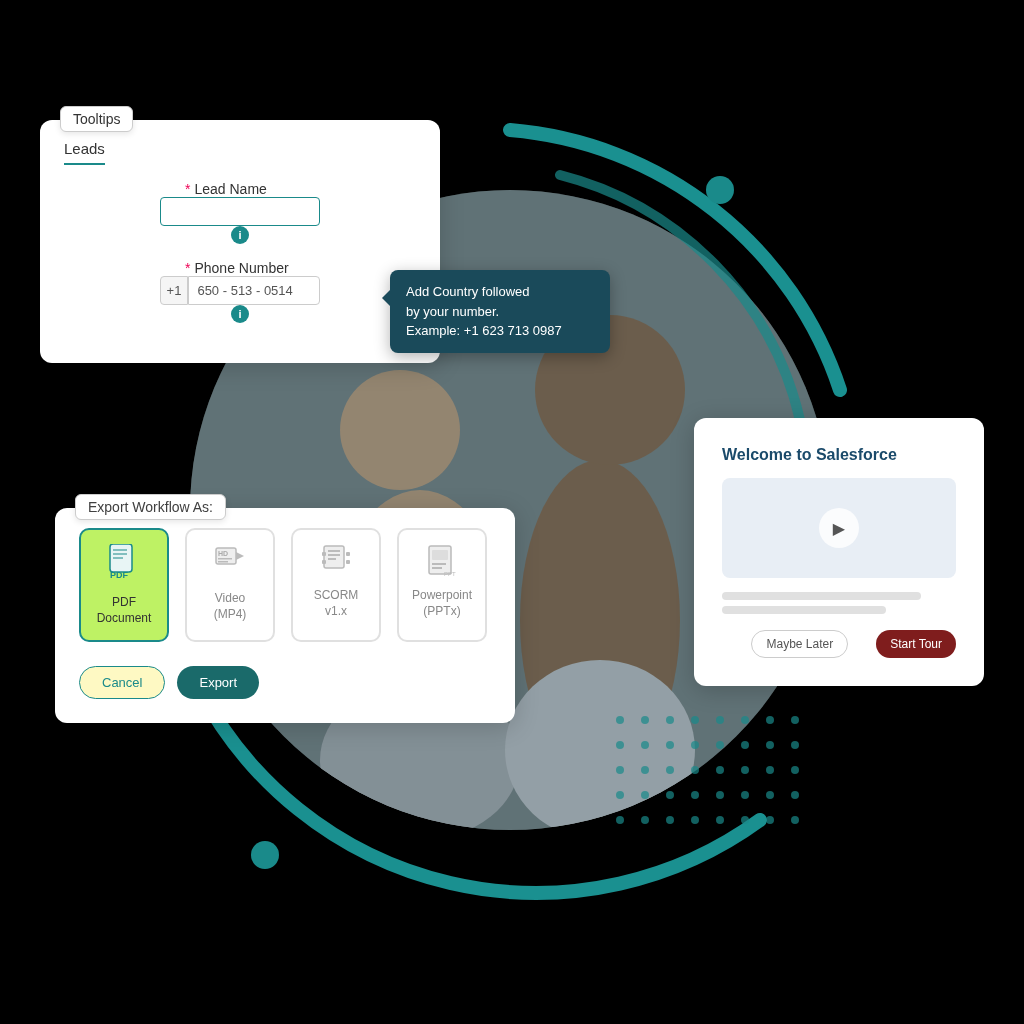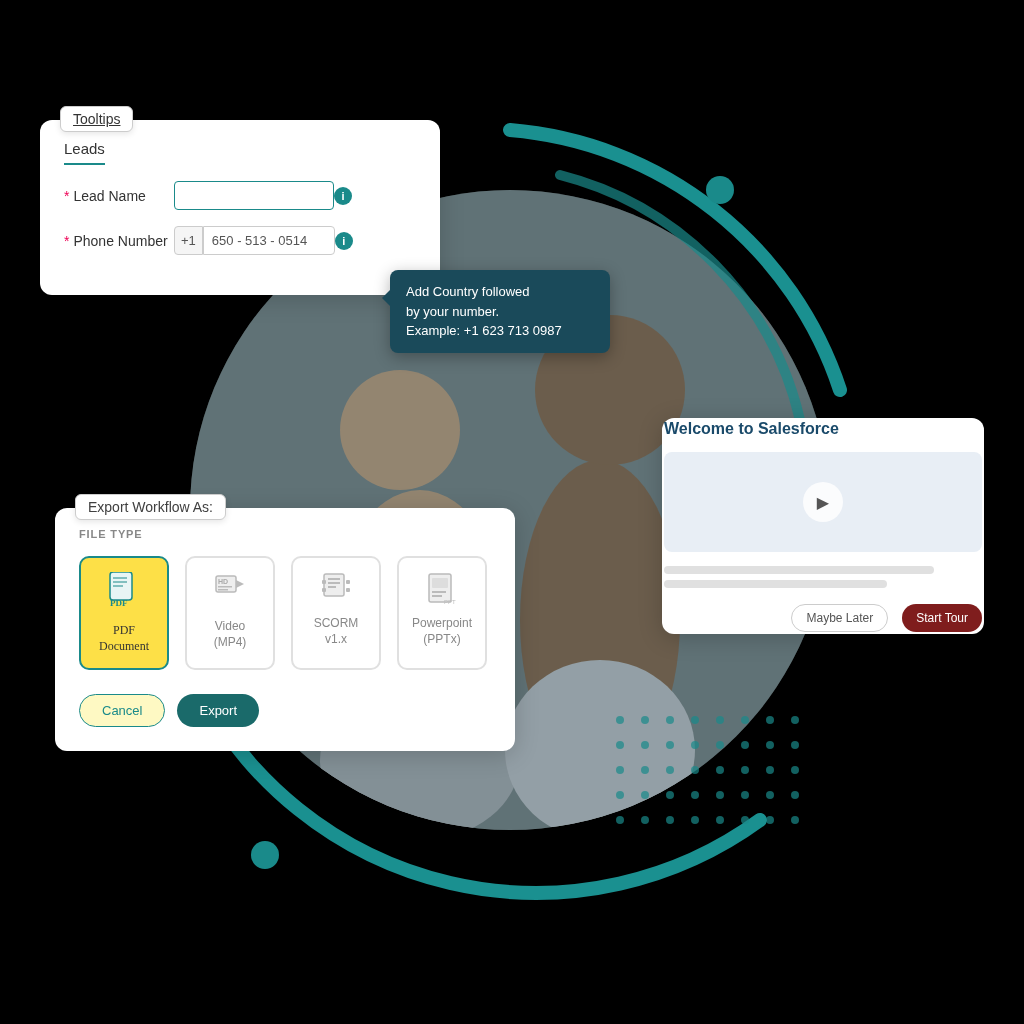--- a/index.html
+++ b/index.html
@@ -40,37 +40,37 @@
       top: -14px;
       left: 20px;
       background: #fff;
       border: 1px solid #ccc;
       border-radius: 6px;
       padding: 4px 12px;
       font-size: 14px;
       font-weight: 500;
       color: #333;
       box-shadow: 0 2px 6px rgba(0,0,0,0.1);
-      text-decoration: underline;
     }
 
     .form-section-title {
       font-size: 15px;
       color: #333;
       font-weight: 500;
       margin-bottom: 16px;
       padding-bottom: 6px;
       border-bottom: 2px solid #1a8a8a;
       display: inline-block;
     }
 
     .form-row {
       display: flex;
       align-items: center;
       margin-bottom: 16px;
+      flex-direction: column;
     }
 
     .form-label {
       font-size: 14px;
       color: #333;
       width: 110px;
       flex-shrink: 0;
     }
 
     .required-star {
@@ -197,22 +197,21 @@
       text-align: center;
       cursor: pointer;
       display: flex;
       flex-direction: column;
       align-items: center;
       gap: 8px;
     }
 
     .file-option.selected {
       border-color: #1a8a8a;
-      background: #fde047;
-      font-family: Liberation Serif, serif;
+      background: #bef264;
     }
 
     .file-option-text {
       font-size: 12px;
       color: #333;
       line-height: 1.3;
     }
 
     .file-option-text.gray {
       color: #888;
@@ -245,22 +244,22 @@
     }
 
     
     .salesforce-card {
       position: absolute;
       top: 418px;
       right: 40px;
       background: #fff;
       border-radius: 12px;
       box-shadow: 0 4px 24px rgba(0,0,0,0.2);
-      padding: 2px;
-      width: 322px;
+      padding: 28px;
+      width: 290px;
       z-index: 10;
     }
 
     .sf-title {
       font-size: 16px;
       font-weight: 700;
       color: #1a4a6a;
       margin-bottom: 14px;
     }
 
@@ -298,21 +297,21 @@
       height: 8px;
       background: #e0e0e0;
       border-radius: 4px;
     }
 
     .sf-line.short { width: 70%; }
     .sf-line.medium { width: 85%; }
 
     .sf-actions {
       display: flex;
-      gap: 14px;
+      gap: 28px;
       justify-content: flex-end;
     }
 
     .btn-maybe {
       border: 1px solid #ccc;
       background: #fff;
       color: #555;
       border-radius: 20px;
       padding: 6px 14px;
       font-size: 12px;
@@ -441,21 +440,20 @@
   <div>by your number.</div>
   <div>
     <span>Example:</span>
     <span>+1 623 713 0987</span>
   </div>
 </div>
 
 <div class="export-card">
   <div class="export-label">Export Workflow As:</div>
 
-  <div class="file-type-label">FILE TYPE</div>
 
   <div class="file-options">
 
     <div class="file-option selected">
       <div style="color:#1a8a8a; font-size:28px;">
         <svg width="32" height="36" viewBox="0 0 32 36">
           <rect x="2" y="0" width="22" height="28" rx="3" fill="#e8f5f5" stroke="#1a8a8a" stroke-width="1.5"></rect>
           <rect x="5" y="5" width="14" height="2" fill="#1a8a8a" opacity="0.5"></rect>
           <rect x="5" y="9" width="14" height="2" fill="#1a8a8a" opacity="0.5"></rect>
           <rect x="5" y="13" width="10" height="2" fill="#1a8a8a" opacity="0.5"></rect>

